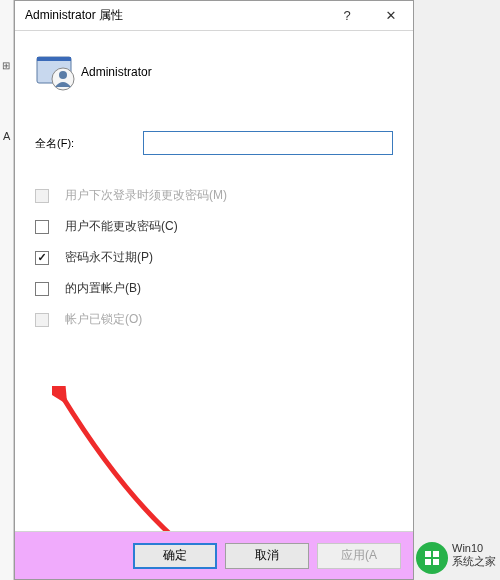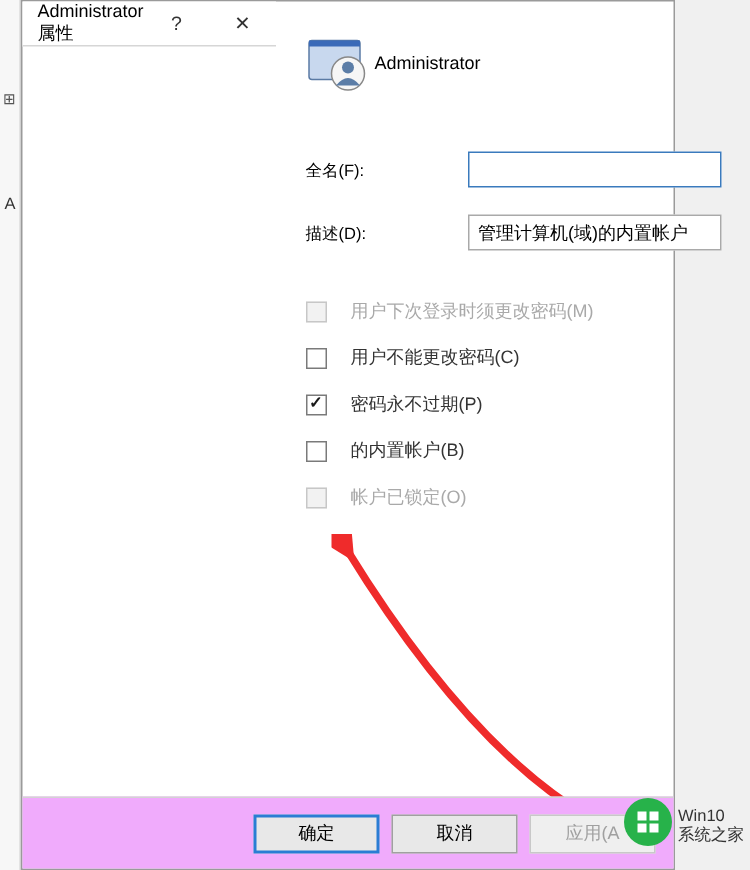--- a/index.html
+++ b/index.html
@@ -9,26 +9,26 @@
       background: #f0f0f0;
       width: 500px;
       height: 580px;
       position: relative;
       overflow: hidden;
     }
     .window {
       position: absolute;
       left: 14px;
       top: 0;
-      width: 436px;
+      width: 400px;
       height: 580px;
       background: #fff;
       border: 1px solid #9a9a9a;
       display: flex;
-      flex-direction: row;
+      flex-direction: column;
     }
     .titlebar {
       height: 30px;
       display: flex;
       align-items: center;
       padding: 0 0 0 10px;
       background: #fff;
       border-bottom: 1px solid #d6d6d6;
     }
     .titlebar-text {
@@ -162,23 +162,23 @@
     .btn.disabled { color: #a0a0a0; background: #efefef; border-color: #c8c8c8; }
     .red-arrow {
       position: absolute;
       left: 37px;
       top: 355px;
       pointer-events: none;
     }
     .watermark {
       position: absolute;
       right: 4px;
-      bottom: 16px;
-      display: flex;
-      align-items: flex-end;
+      bottom: 6px;
+      display: flex;
+      align-items: flex-start;
       gap: 4px;
       z-index: 5;
     }
     .watermark-logo {
       width: 32px; height: 32px;
       background: #27b24a;
       border-radius: 50%;
       display: flex;
       align-items: center;
       justify-content: center;
@@ -241,24 +241,20 @@
       <span style="font-size:12px;">Administrator</span>
     </div>
 
     <div style="height:18px;"></div>
 
     <div class="form-row">
       <span class="form-label">全名(F):</span>
       <input class="form-input" value="" style="">
     </div>
 
-    <div class="form-row">
-      <span class="form-label">描述(D):</span>
-      <input class="form-input plain" value="管理计算机(域)的内置帐户" style="">
-    </div>
 
     <div style="height:14px;"></div>
 
     <div class="checkbox-row disabled">
       <span class="checkbox-box"></span>
       <span>用户下次登录时须更改密码(M)</span>
     </div>
 
     <div class="checkbox-row">
       <span class="checkbox-box"></span>

